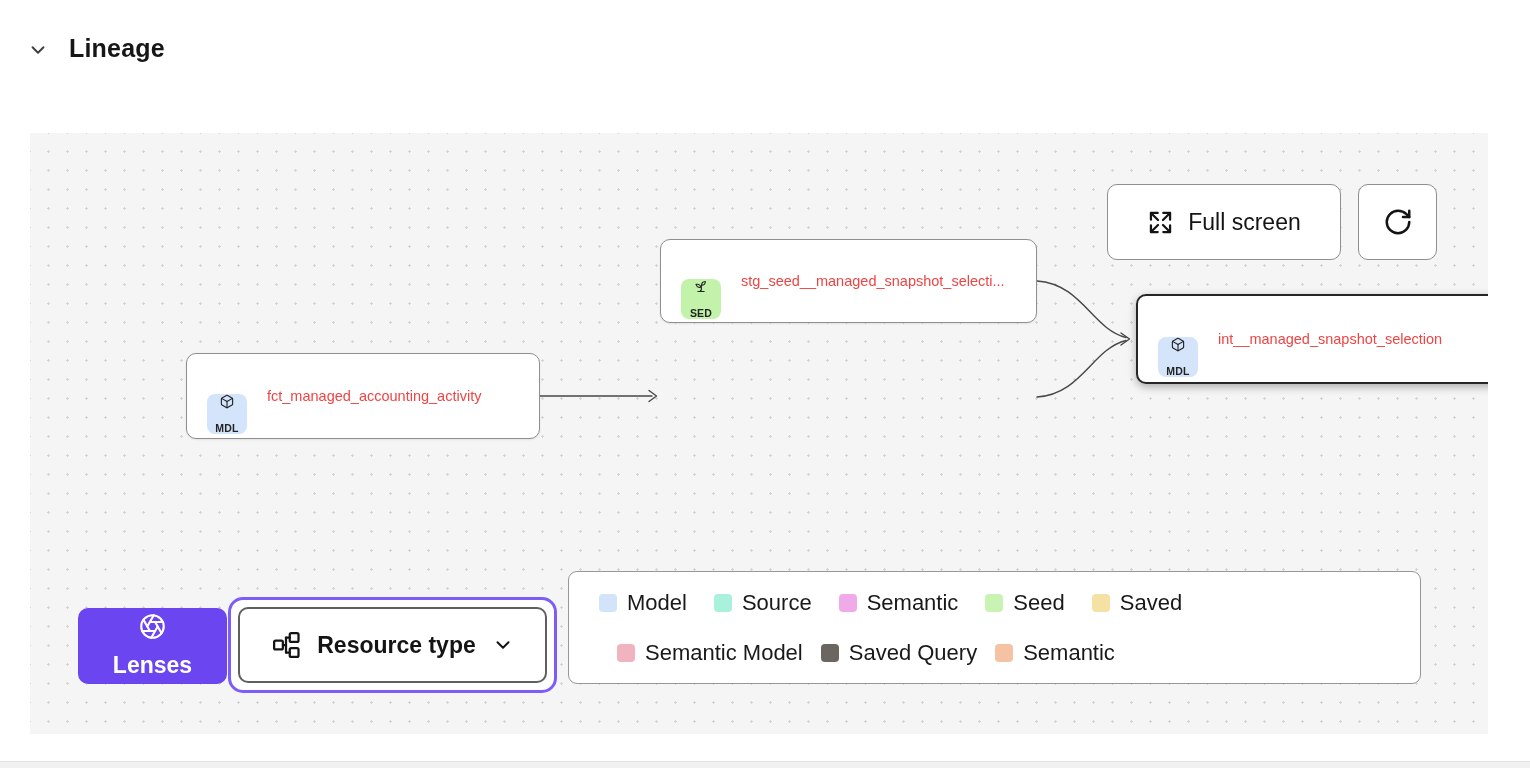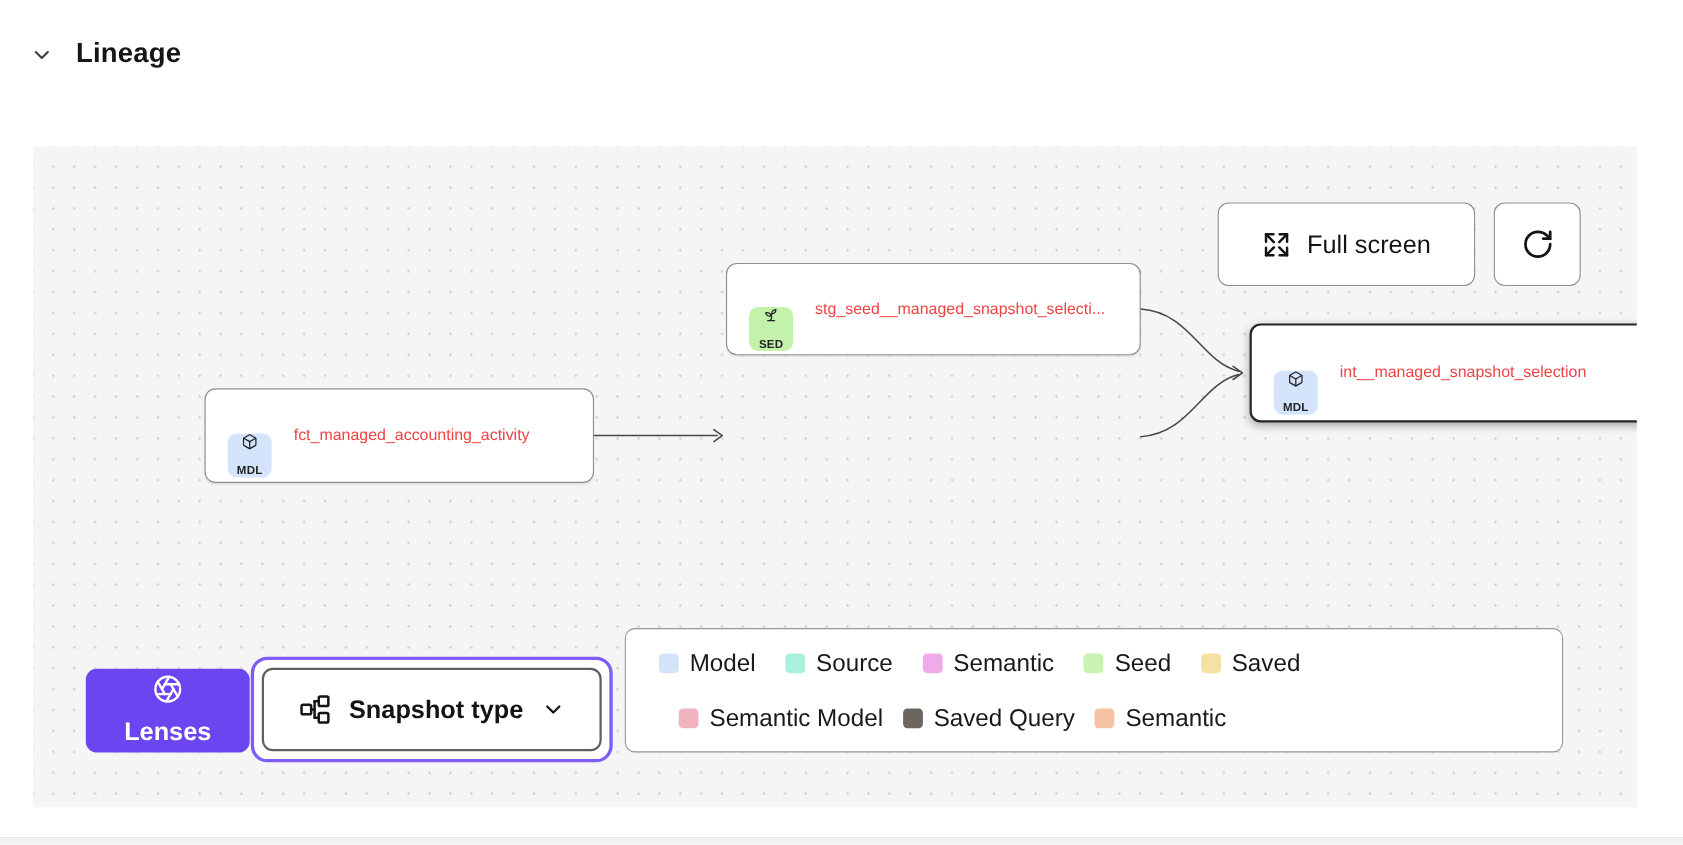--- a/index.html
+++ b/index.html
@@ -161,21 +161,21 @@
       <div class="rt-btn">
         <svg width="30" height="30" viewBox="0 0 24 24" fill="none" stroke="currentColor" stroke-width="1.8" stroke-linecap="round" stroke-linejoin="round">
           <rect x="2.5" y="8.5" width="7" height="7" rx="1.2"></rect>
           <rect x="15" y="2.5" width="7" height="7" rx="1.2"></rect>
           <rect x="15" y="14.5" width="7" height="7" rx="1.2"></rect>
           <path d="M9.5 12h2.5"></path>
             <path d="M12 6v12"></path>
             <path d="M12 6h3"></path>
             <path d="M12 18h3"></path>
         </svg>
-        <span>Snapshot type</span>
+        <span>Resource type</span>
         <svg width="22" height="22" viewBox="0 0 24 24" fill="none" stroke="currentColor" stroke-width="2.2" stroke-linecap="round" stroke-linejoin="round">
             <path d="m6 9 6 6 6-6"></path>
           </svg>
       </div>
     </div>
 
     <div class="legend">
       <div class="legend-row r1">
         <span class="legend-item">
           <span class="swatch" style="background-color: rgb(211, 227, 250);"></span>

